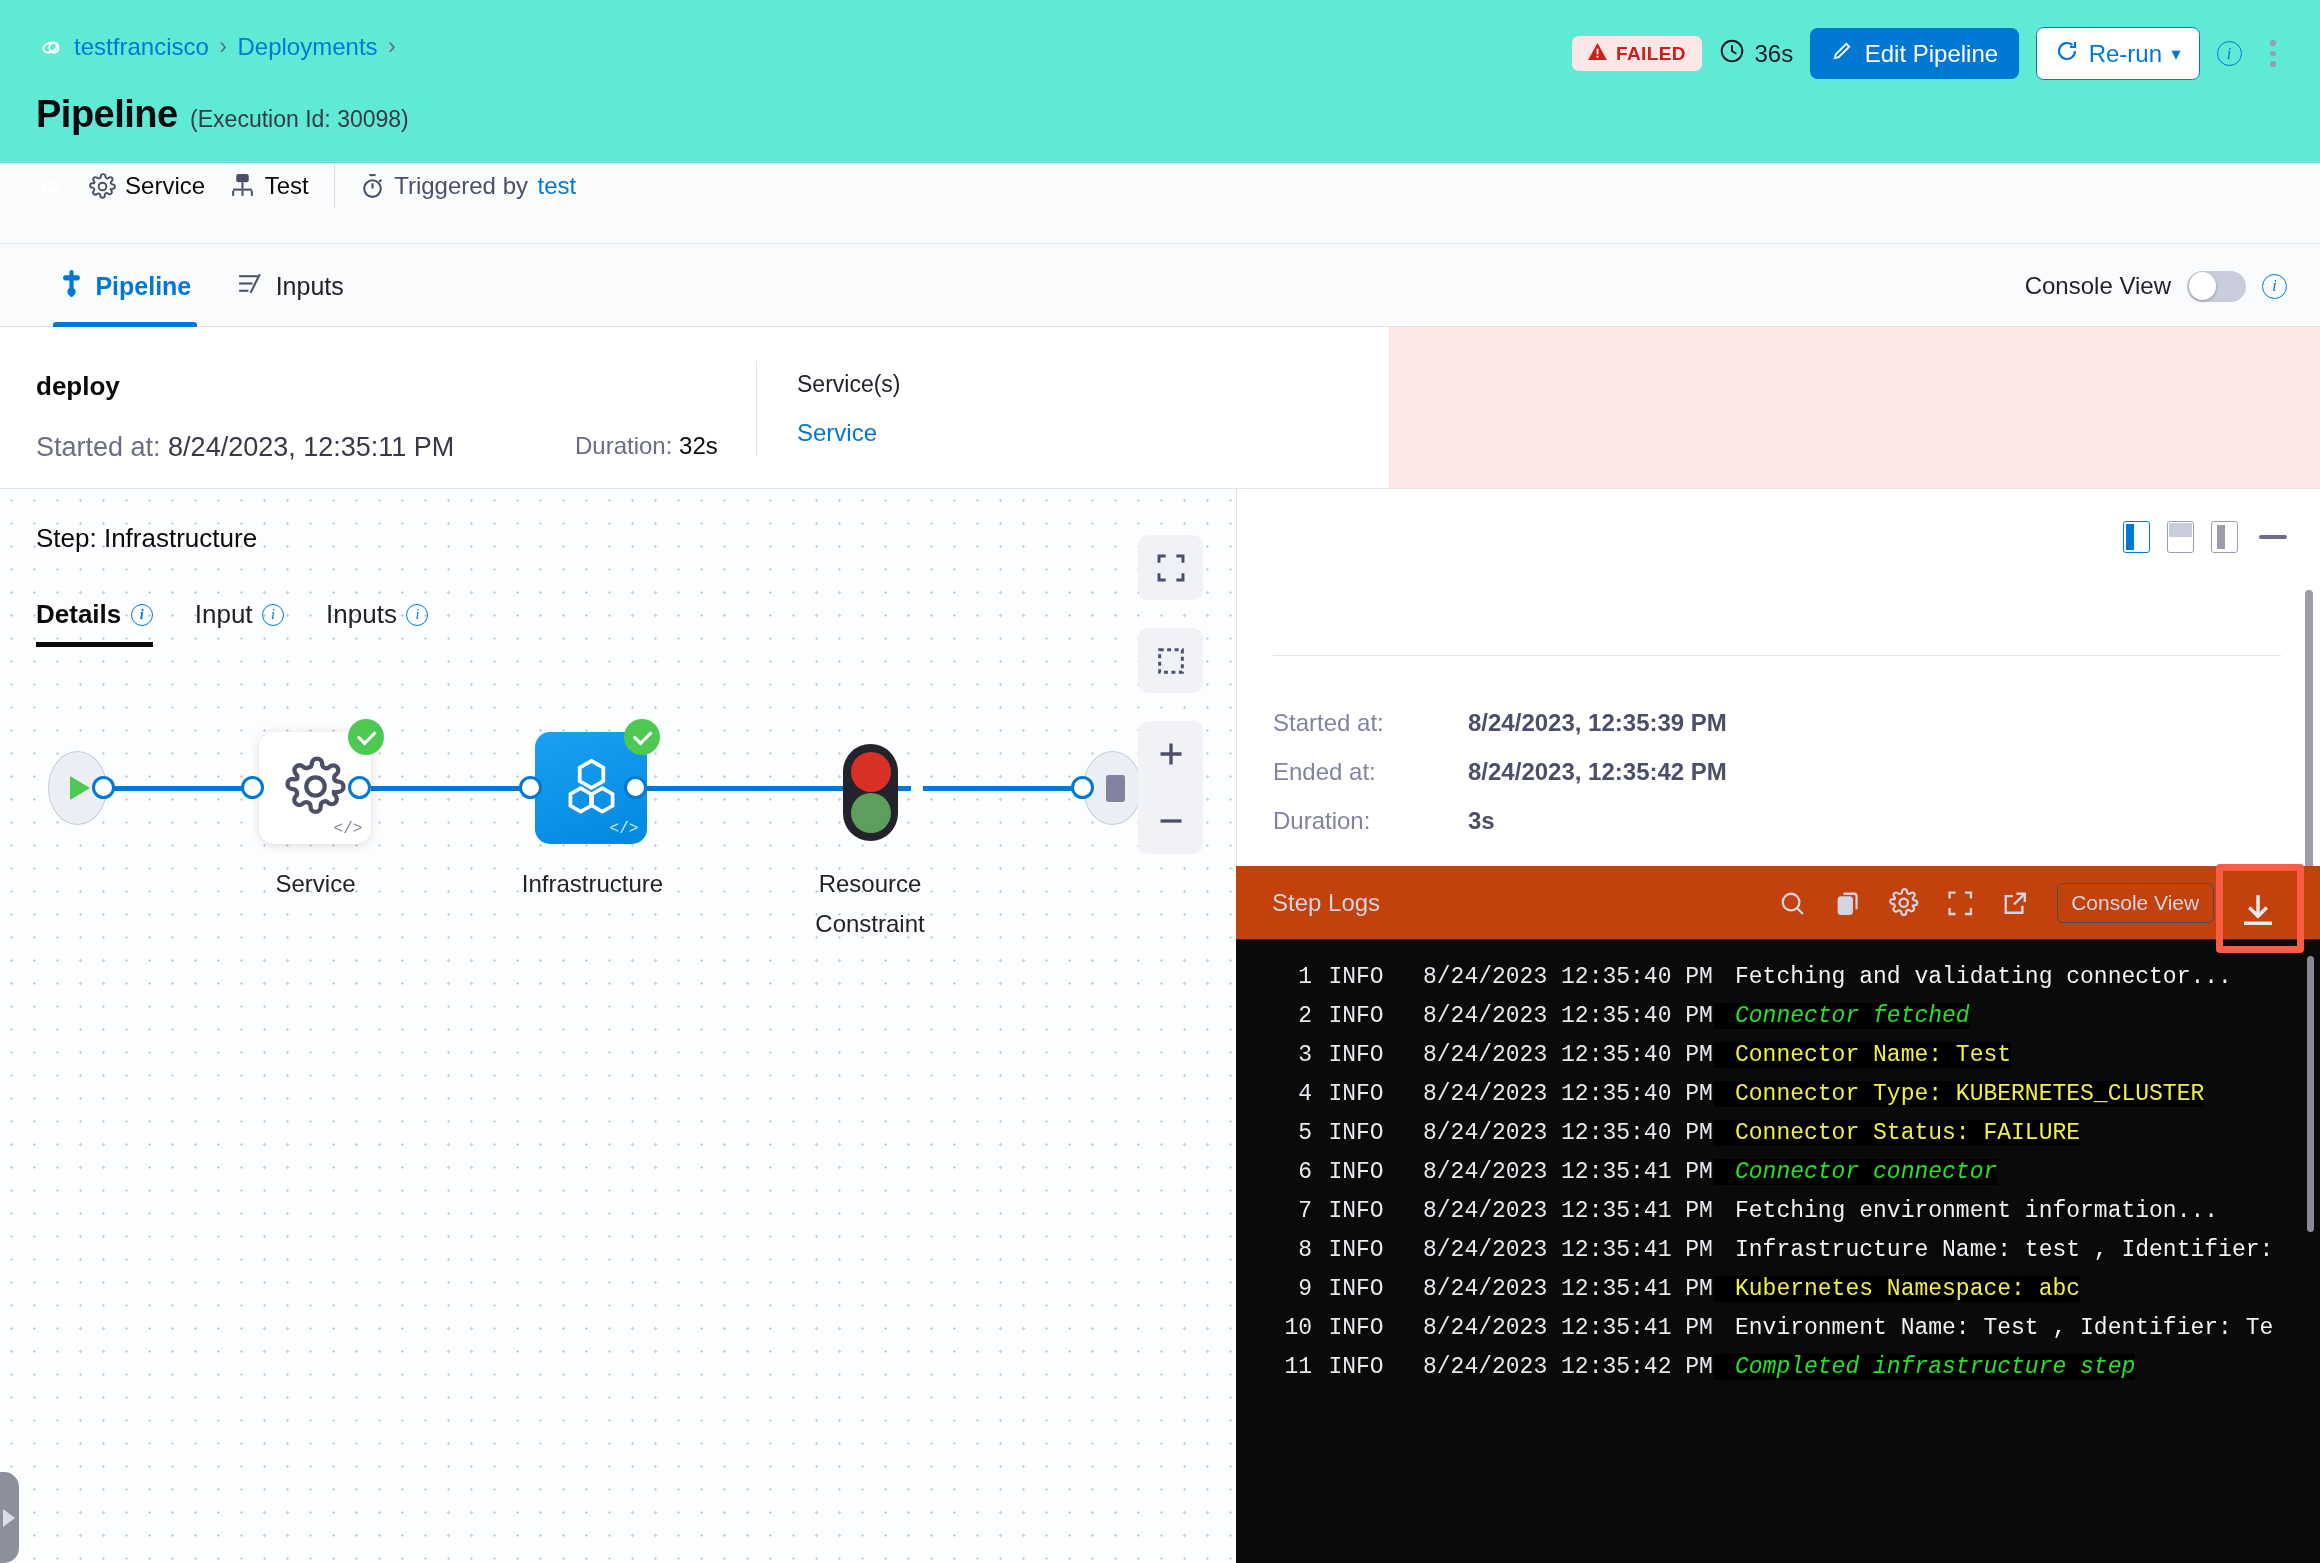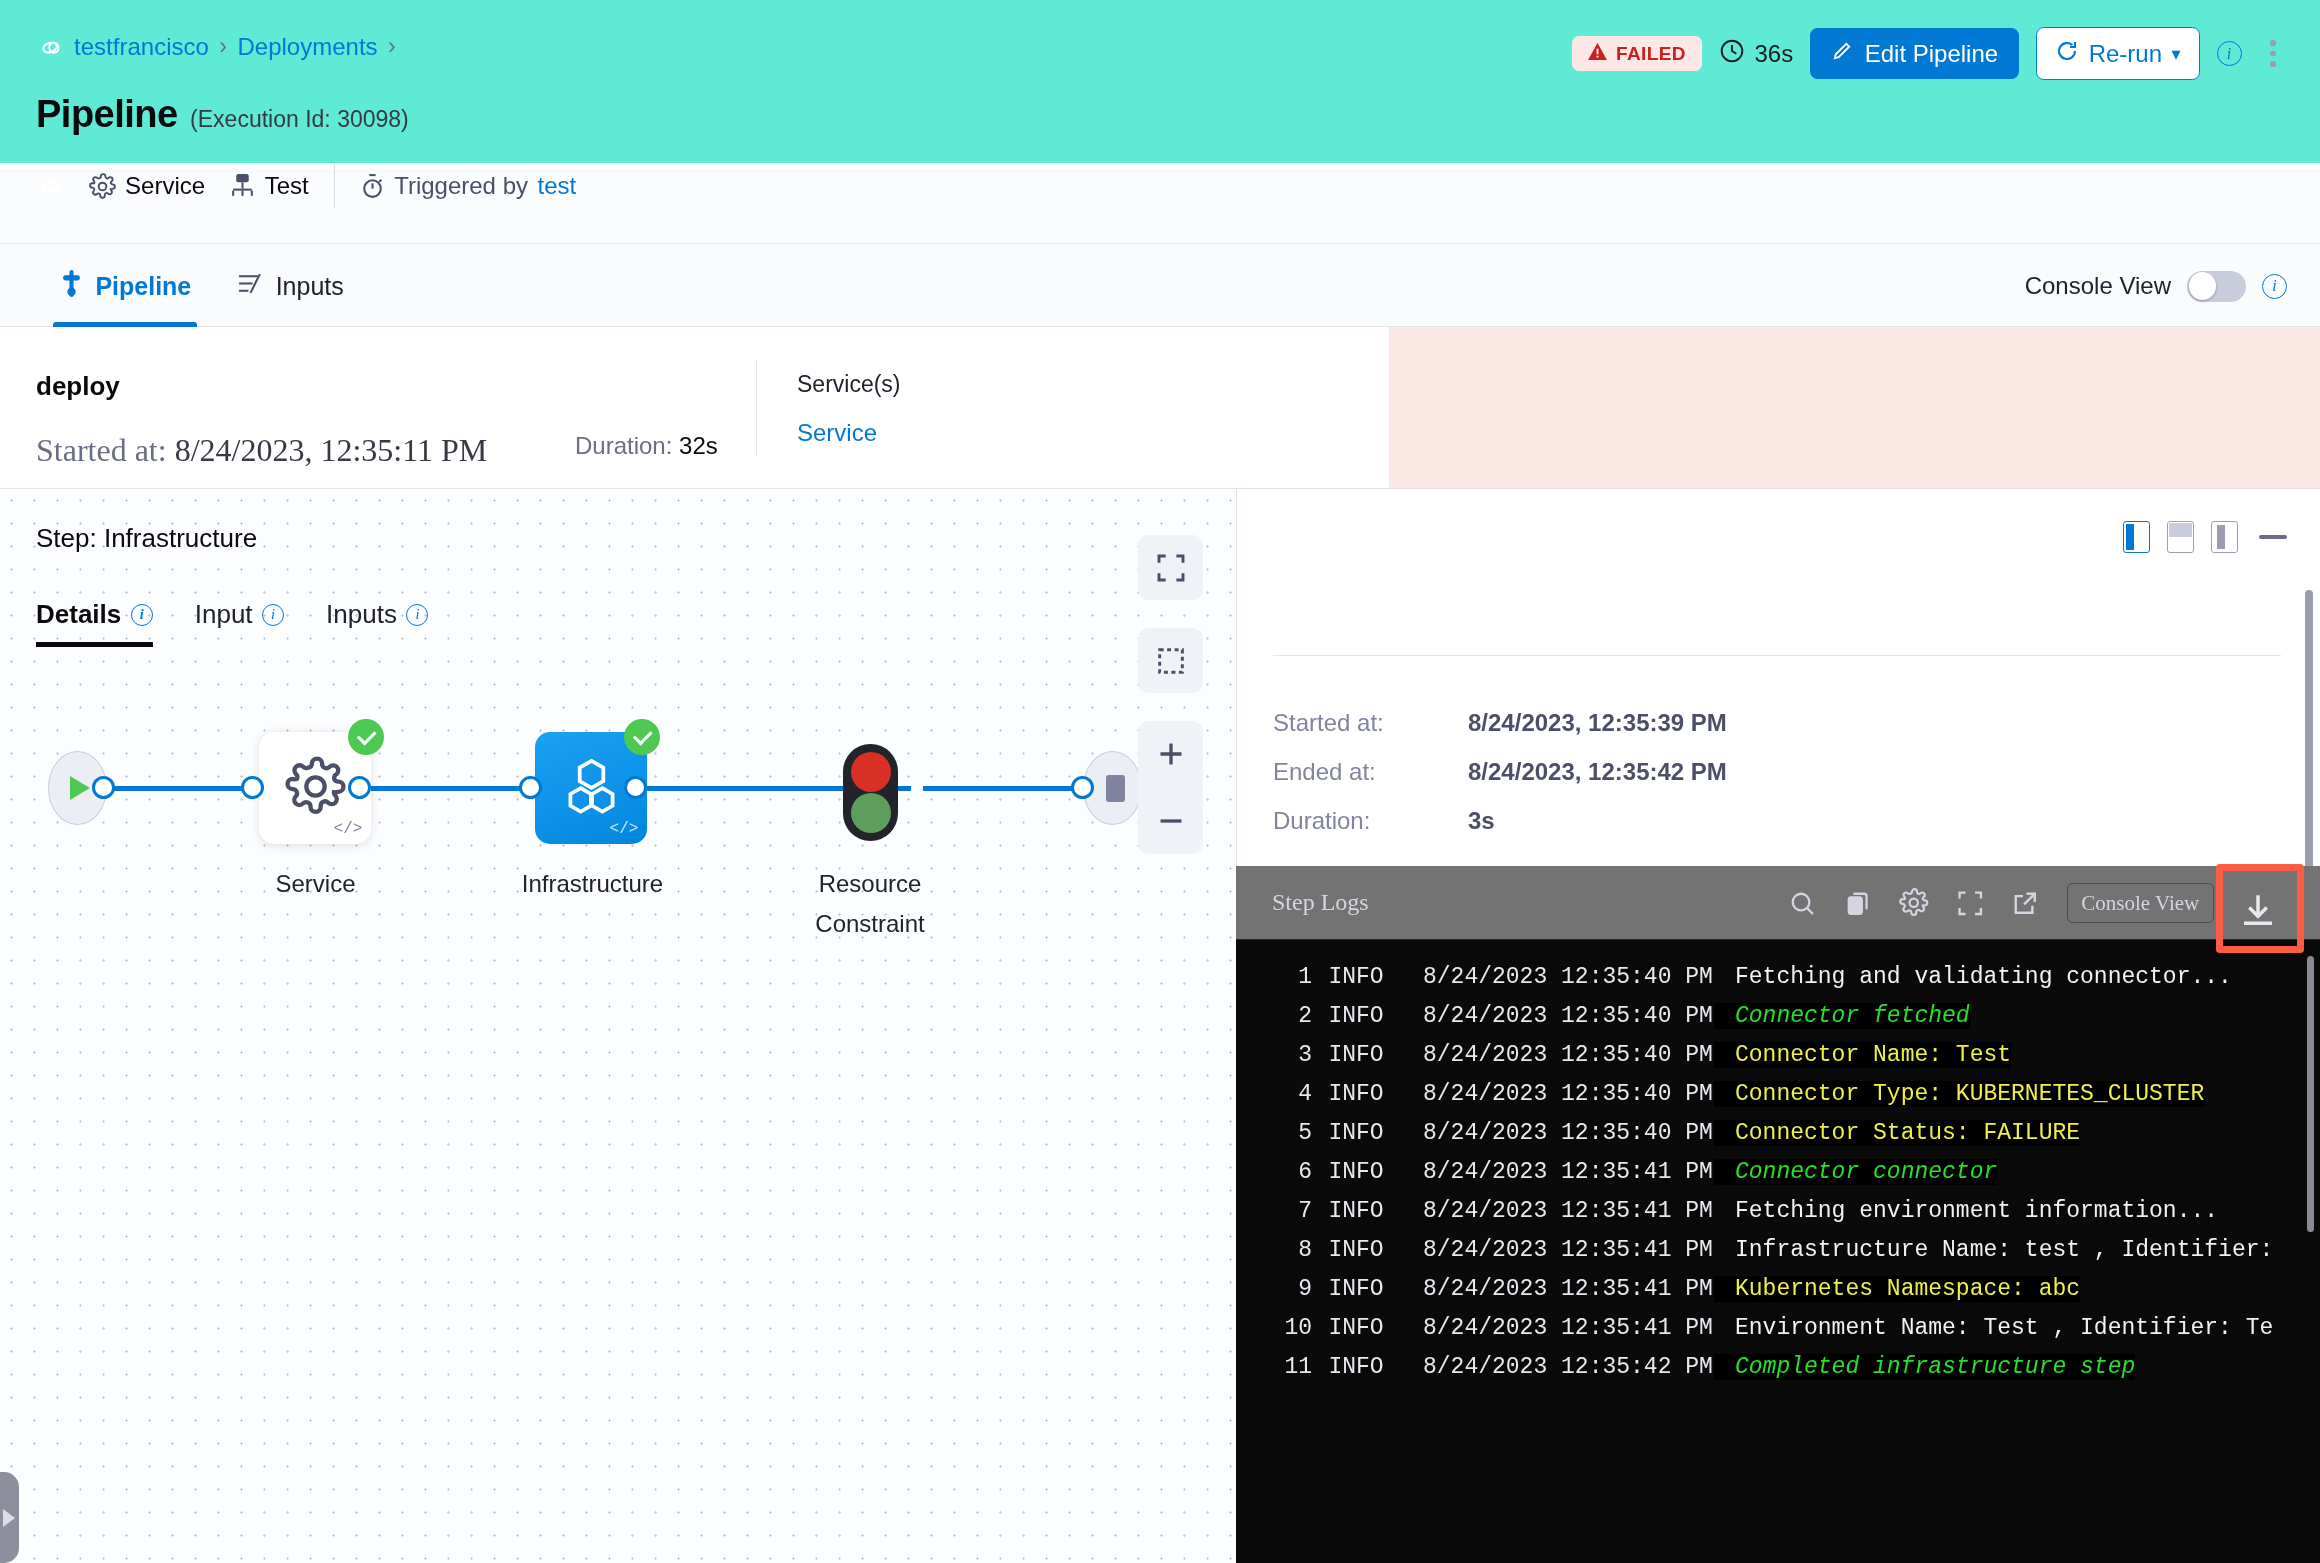--- a/index.html
+++ b/index.html
@@ -55,21 +55,21 @@
   .tab.active:after{ content:""; position:absolute; left:17px; right:17px; bottom:0; height:5.7px; background:#0278d5; border-radius:2.9px 2.9px 0 0;}
   #console-toggle-wrap{ position:absolute; right:34px; top:0; height:84px; display:flex; align-items:center; gap:16px; font-size:24px; color:#22222e;}
   .switch{ width:59px;height:31px;border-radius:16px;background:#c9ccdb; position:relative; cursor:pointer;}
   .switch i{ position:absolute; left:1.9px; top:1.9px; width:27.6px;height:27.6px;border-radius:50%;background:#fff; box-shadow:0 1px 2.9px rgba(0,0,0,.3);}
 
   
   #stagerow{ position:absolute; left:0; top:327px; width:2321px; height:162px; background:#fff;
      border-bottom:1px solid #dfe1ec; }
   #stage-left{ position:absolute; left:0; top:0; width:1389px; height:161px; background:#fff; }
   #stage-name{ position:absolute; left:36px; top:44px; font-size:26px; font-weight:bold; color:#0b0b0d;}
-  #stage-started{ position:absolute; left:36px; top:105px; font-size:32px; color:#383946;font-family:Liberation Serif, serif;}
+  #stage-started{ position:absolute; left:36px; top:105px; font-size:27px; color:#383946;}
   #stage-started b{ color:#6b6d85; font-weight:normal;}
   #stage-duration{ position:absolute; left:575px; top:105px; font-size:24px; color:#0b0b0d;}
   #stage-duration span.lbl{ color:#6b6d85;}
   .vdiv{ position:absolute; left:756px; top:34px; width:1px; height:95px; background:#dfe1ec;}
   .col{ position:absolute; top:44px; }
   .col .chd{ font-size:23px; color:#22222e; margin-bottom:21px;}
   .col .cvl{ font-size:24px; color:#0278d5; cursor:pointer;}
   #col-svc{ left:797px;}
   #col-env{ left:1073px;}
   #stage-error{ position:absolute; left:1389px; top:0; width:932px; height:161px; background:#fbe7e4;}
@@ -141,22 +141,22 @@
 
   #rp-details{ position:absolute; left:1273px; top:709px; }
   .drow{ display:flex; margin-bottom:21px; font-size:24px;}
   .drow .dl{ width:195px; color:#8183a0;}
   .drow .dv{ color:#4c4f68; font-weight:bold;}
 
   #rp-scroll{ position:absolute; left:2305px; top:590px; width:7.6px; height:285px; background:#9b9cae; border-radius:3.8px;}
 
   
   #logpanel{ position:absolute; left:1236px; top:866px; width:1084px; height:698px; background:#0a0a0b;}
-  #log-head{ position:absolute; left:0; top:0; width:1084px; height:74px; background:#737373;
-     border-bottom:1px solid #2a2a30;font-family:Liberation Serif, serif;}
+  #log-head{ position:absolute; left:0; top:0; width:1084px; height:74px; background:#c2410c;
+     border-bottom:1px solid #2a2a30;}
   #log-title{ position:absolute; left:36px; top:23px; font-size:24px; color:#d4d5e0;}
   #log-tools{ position:absolute; right:0px; top:0; height:74px; display:flex; align-items:center; gap:27px; padding-right:28.5px;}
   .ltool{ cursor:pointer; display:flex; align-items:center; justify-content:center;}
   #log-console-btn{ border:1.4px solid #4a4a55; border-radius:5.7px; padding:6.7px 13.3px; color:#d4d5e0; font-size:21px; cursor:pointer;}
   #dl-highlight{ position:absolute; left:2216px; top:864px; width:88px; height:89px;
      border:7.6px solid #fa5c44; border-radius:3.8px; z-index:30; pointer-events:none;}
   #dl-btn{ position:absolute; left:2237px; top:890px; cursor:pointer; z-index:20;}
 
   #log-body{ position:absolute; left:0; top:74px; width:1084px; height:624px; overflow:hidden;
      font-family:"Liberation Mono", monospace; font-size:23px; padding-top:17px;}

